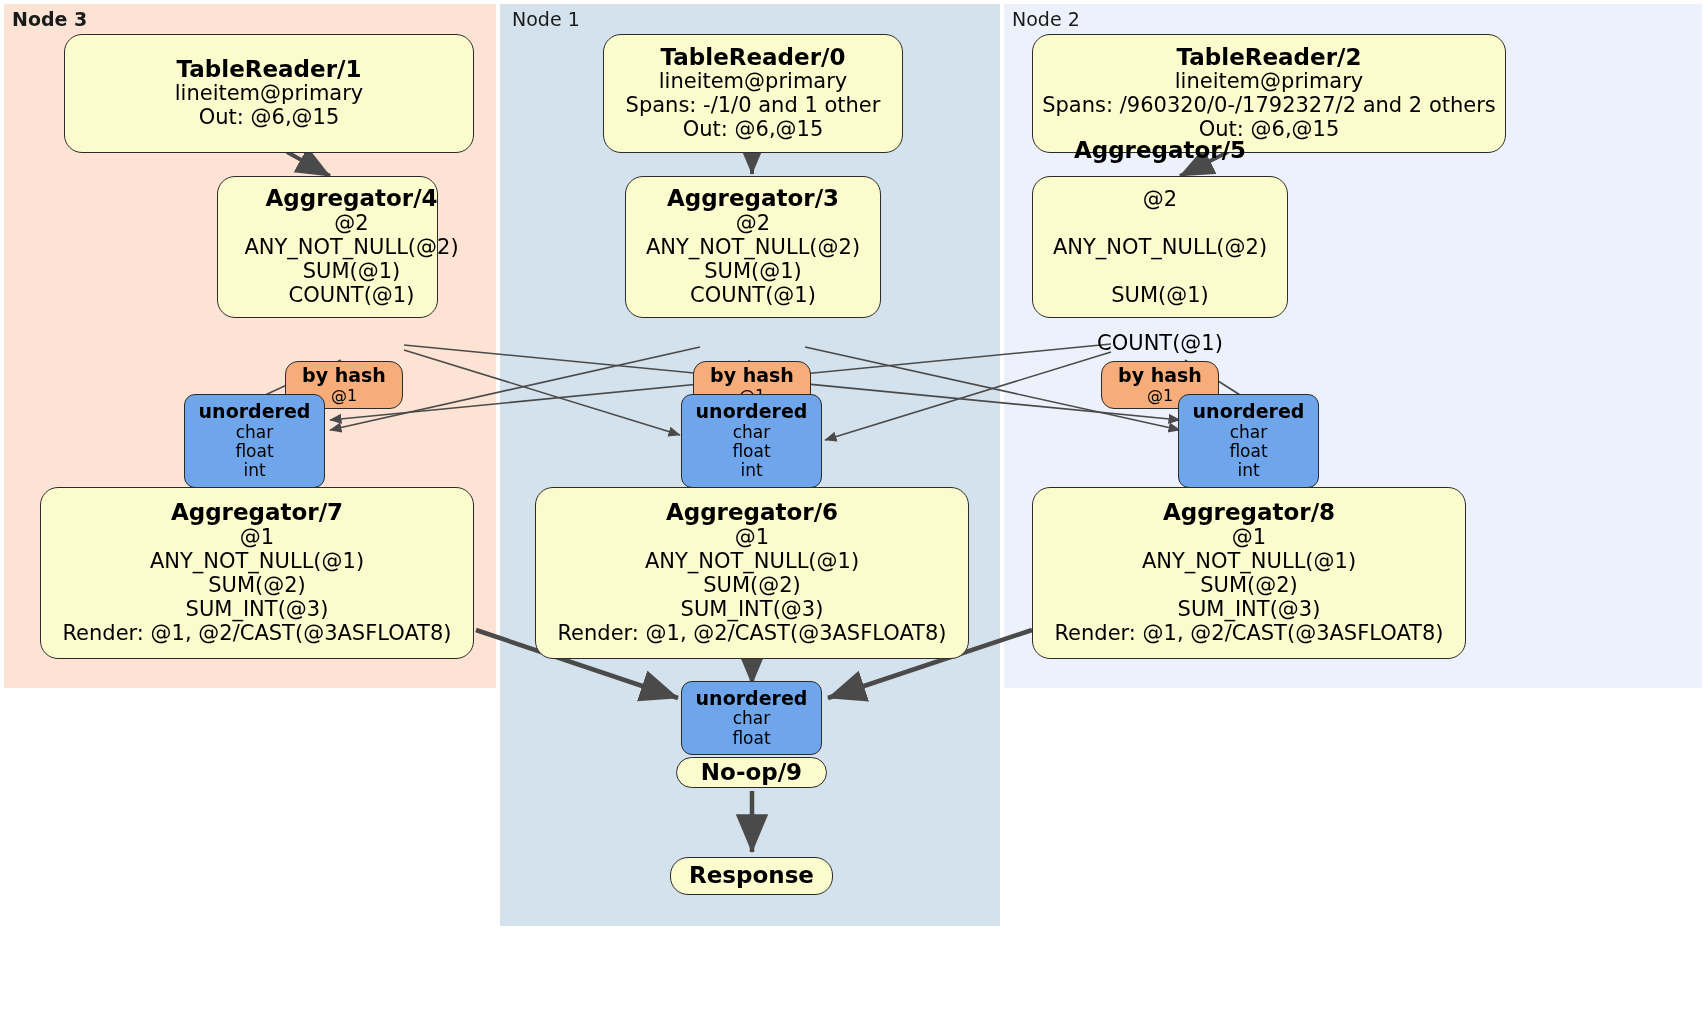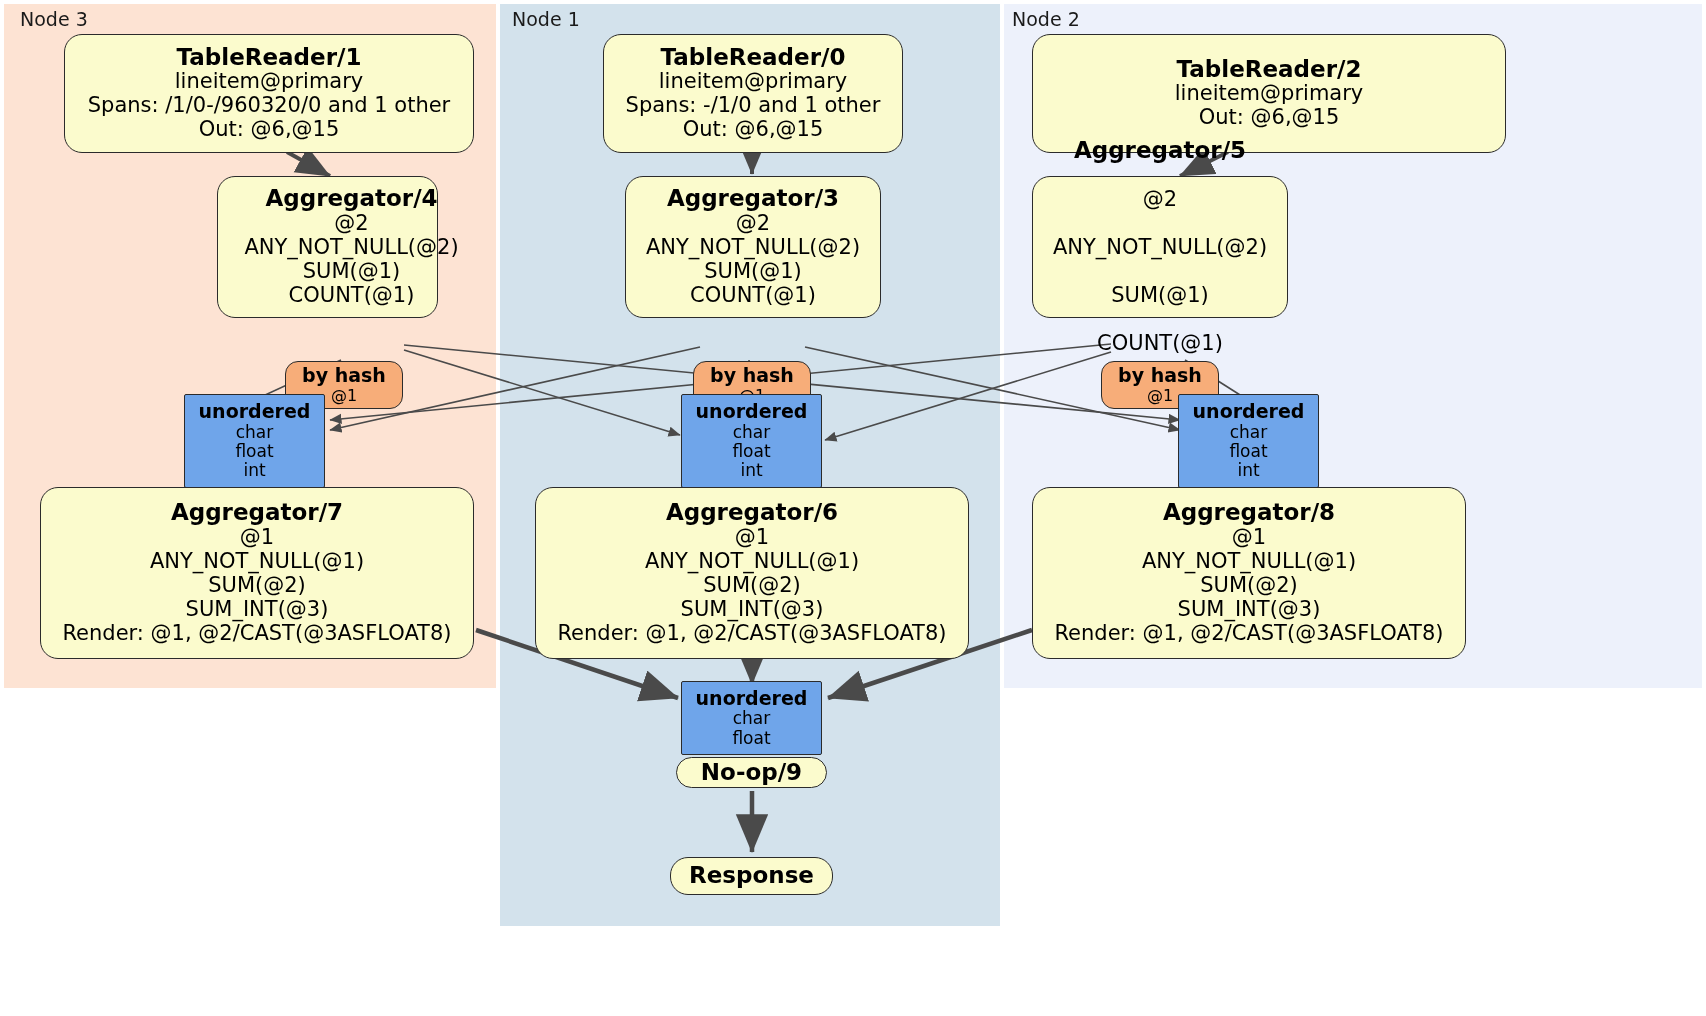--- a/index.html
+++ b/index.html
@@ -51,21 +51,21 @@
     background: #fbfbcd;
     border-radius: 18px;
   }
   .node.hash {
     background: #f7ad79;
     border-radius: 13px;
     margin-top: 48px;
   }
   .node.unord {
     background: #6fa5ea;
-    border-radius: 2px;
+    border-radius: 11px;
   }
   .node .title {
     font-weight: bold;
     font-size: 23px;
     line-height: 1.12;
     white-space: nowrap;
   }
   .node .line {
     font-size: 21px;
     line-height: 1.14;
@@ -90,21 +90,21 @@
 </style>
 </head>
 <body>
 
 <div id="stage">
 
   <div class="region" style="left:4px; top:4px; width:492px; height:684px; background:#fde3d3;"></div>
   <div class="region" style="left:500px; top:4px; width:500px; height:922px; background:#d3e2ec;"></div>
   <div class="region" style="left:1004px; top:4px; width:698px; height:684px; background:#edf1fb;"></div>
 
-  <div class="region-label" style="left:20px; top:8px;">Node 3</div>
+  <div class="region-label" style="left:12px; top:8px;font-weight:bold;">Node 3</div>
   <div class="region-label" style="left:512px; top:8px;">Node 1</div>
   <div class="region-label" style="left:1012px; top:8px;">Node 2</div>
 
   <svg class="edges" viewBox="0 0 1706 1016">
     <defs>
       <marker id="ah" markerWidth="9" markerHeight="9" refX="7.2" refY="3.2" orient="auto" markerUnits="strokeWidth">
         <path d="M0,0 L7.6,3.2 L0,6.4 z" fill="#4a4a4a"></path>
       </marker>
       <marker id="ahs" markerWidth="11" markerHeight="11" refX="8.4" refY="3.6" orient="auto" markerUnits="strokeWidth">
         <path d="M0,0 L8.6,3.6 L0,7.2 z" fill="#4a4a4a"></path>
@@ -130,21 +130,20 @@
     <path d="M476,630 L678,698" stroke="#4a4a4a" stroke-width="4.5" fill="none" marker-end="url(#ahs)"></path>
     <path d="M1032,630 L828,698" stroke="#4a4a4a" stroke-width="4.5" fill="none" marker-end="url(#ahs)"></path>
     <path d="M752,660 L752,684" stroke="#4a4a4a" stroke-width="4.5" fill="none" marker-end="url(#ahs)"></path>
 
     <path d="M752,791 L752,852" stroke="#4a4a4a" stroke-width="4.5" fill="none" marker-end="url(#ahs)"></path>
   </svg>
 
   <div class="node proc" style="left:64px; top:34px; width:410px; height:119px;">
     <div class="title">TableReader/1</div>
     <div class="line">lineitem@primary</div>
-    <div class="line">Spans: /1/0-/960320/0 and 1 other</div>
     <div class="line">Out: @6,@15</div>
   </div>
 
   <div class="node proc" style="left:217px; top:176px; width:221px; height:142px;padding-left:48px;">
     <div class="title">Aggregator/4</div>
     <div class="line">@2</div>
     <div class="line">ANY_NOT_NULL(@2)</div>
     <div class="line">SUM(@1)</div>
     <div class="line">COUNT(@1)</div>
   </div>
@@ -216,20 +215,21 @@
     <div class="title">No-op/9</div>
   </div>
 
   <div class="node proc small" style="left:670px; top:857px; width:163px; height:38px;">
     <div class="title">Response</div>
   </div>
 
   <div class="node proc" style="left:1032px; top:34px; width:474px; height:119px;">
     <div class="title">TableReader/2</div>
     <div class="line">lineitem@primary</div>
+    <div class="line">Spans: /960320/0-/1792327/2 and 2 others</div>
     <div class="line">Out: @6,@15</div>
   </div>
 
   <div class="node proc" style="left:1032px; top:176px; width:256px; height:142px;gap:24px;">
     <div class="title">Aggregator/5</div>
     <div class="line">@2</div>
     <div class="line">ANY_NOT_NULL(@2)</div>
     <div class="line">SUM(@1)</div>
     <div class="line">COUNT(@1)</div>
   </div>

